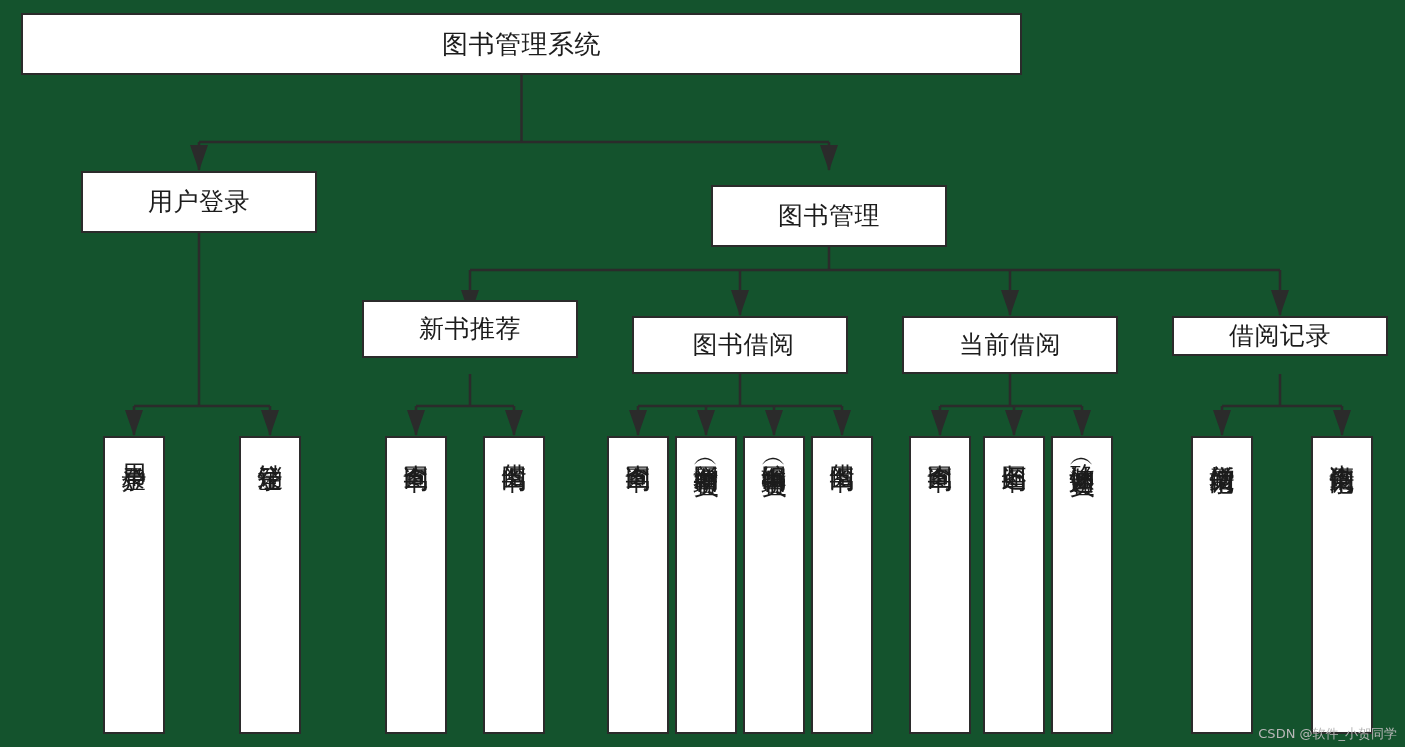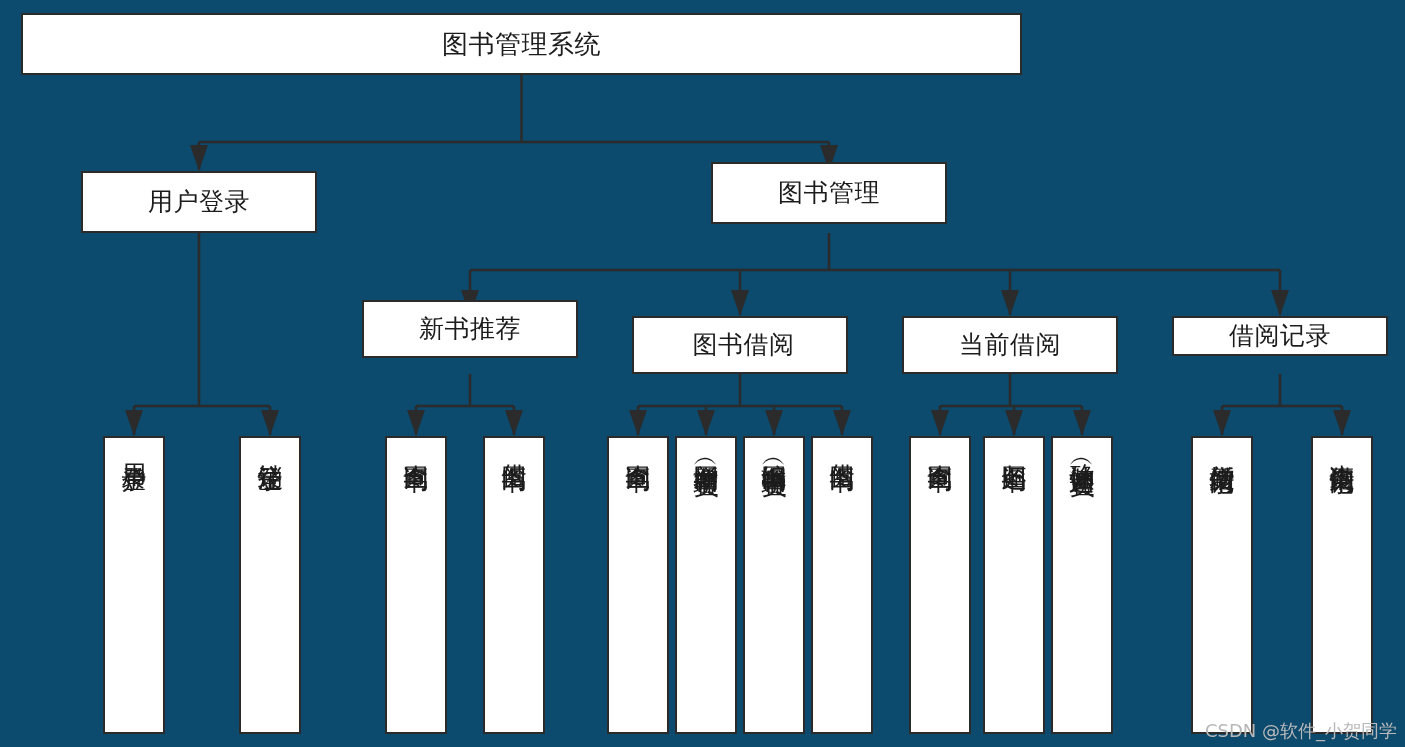--- a/index.html
+++ b/index.html
@@ -10,21 +10,21 @@
   body {
     width: 1405px;
     height: 747px;
     font-family: "DejaVu Sans", "Liberation Sans", sans-serif;
     overflow: hidden;
   }
   #diagram-root {
     position: relative;
     width: 1405px;
     height: 747px;
-    background: #0c4a6e;
+    background: #14532d;
   }
   svg#connectors {
     position: absolute;
     left: 0;
     top: 0;
     width: 1405px;
     height: 747px;
     pointer-events: none;
   }
   .node {
@@ -58,21 +58,21 @@
     font-size: 25px;
     line-height: 1.0;
     letter-spacing: 1.5px;
     height: auto;
   }
   .node.root .node-label { font-size: 26px; }
   #watermark {
     position: absolute;
     right: 8px;
     bottom: 4px;
-    font-size: 18px;
+    font-size: 13px;
     color: #b8b8b8;
     white-space: nowrap;
     font-family: "DejaVu Sans", "Liberation Sans", sans-serif;
   }
 </style>
 </head>
 <body>
 
 <div id="diagram-root">
 
@@ -131,21 +131,21 @@
       <path d="M 1333 410 L 1351 410 L 1342 436 Z" fill="#2b2b2b"></path>
     </svg>
 
   <div class="node root horizontal" style="left: 21px; top: 13px; width: 1001px; height: 62px; border-color: rgb(43, 43, 43); background: rgb(255, 255, 255); color: rgb(28, 28, 28);">
     <span class="node-label">图书管理系统</span>
   </div>
 
   <div class="node horizontal" style="left: 81px; top: 171px; width: 236px; height: 62px; border-color: rgb(43, 43, 43); background: rgb(255, 255, 255); color: rgb(28, 28, 28);">
     <span class="node-label">用户登录</span>
   </div>
-  <div class="node horizontal" style="left: 711px; top: 162px; width: 236px; height: 62px; border-color: rgb(43, 43, 43); background: rgb(255, 255, 255); color: rgb(28, 28, 28);">
+  <div class="node horizontal" style="left: 711px; top: 185px; width: 236px; height: 62px; border-color: rgb(43, 43, 43); background: rgb(255, 255, 255); color: rgb(28, 28, 28);">
     <span class="node-label">图书管理</span>
   </div>
 
   <div class="node horizontal" style="left: 362px; top: 300px; width: 216px; height: 58px; border-color: rgb(43, 43, 43); background: rgb(255, 255, 255); color: rgb(28, 28, 28);">
     <span class="node-label">新书推荐</span>
   </div>
   <div class="node horizontal" style="left: 632px; top: 316px; width: 216px; height: 58px; border-color: rgb(43, 43, 43); background: rgb(255, 255, 255); color: rgb(28, 28, 28); padding-left: 7px;">
     <span class="node-label">图书借阅</span>
   </div>
   <div class="node horizontal" style="left: 902px; top: 316px; width: 216px; height: 58px; border-color: rgb(43, 43, 43); background: rgb(255, 255, 255); color: rgb(28, 28, 28);">

